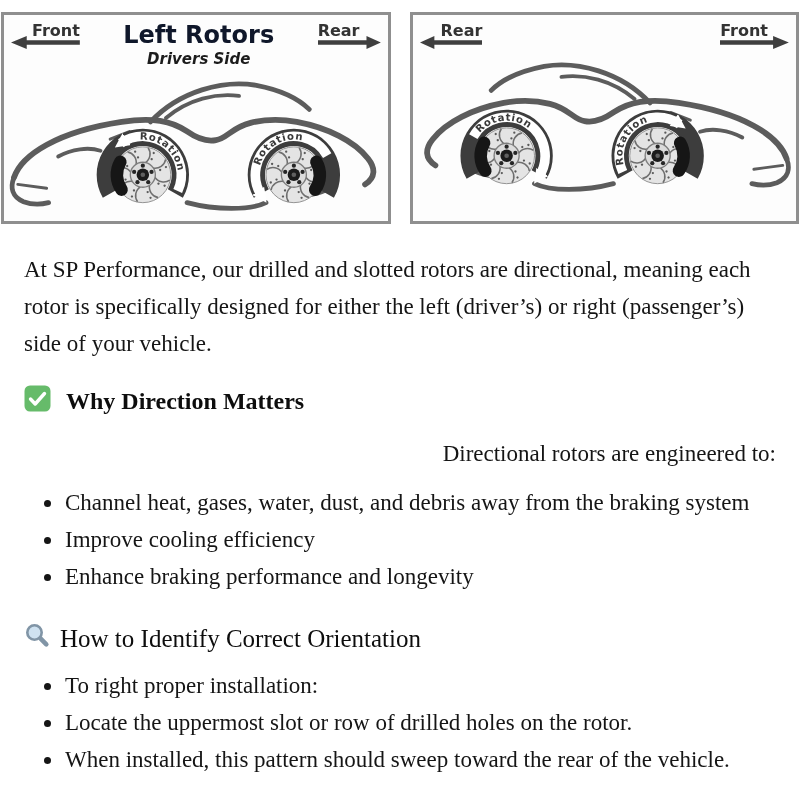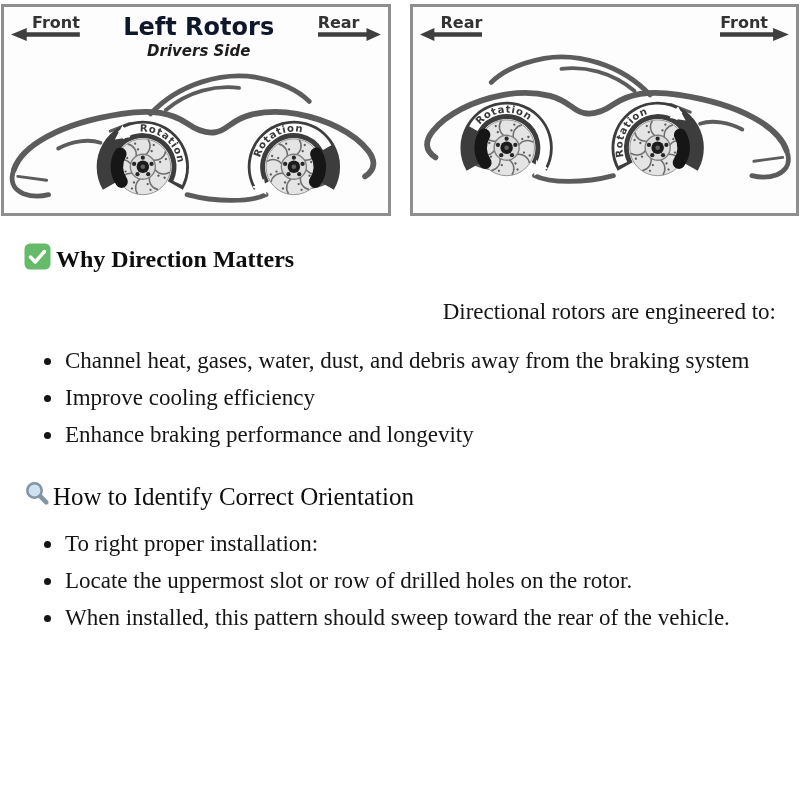--- a/index.html
+++ b/index.html
@@ -1,36 +1,36 @@
 <!DOCTYPE html>
 <html><head>
 <meta charset="utf-8">
 <style>
   html,body{margin:0;padding:0;background:#fff;}
   body{width:800px;height:800px;overflow:hidden;font-family:"Liberation Serif","DejaVu Serif",serif;color:#151515;}
 
   
-  .diagram{display:flex;gap:19px;padding:4px 1px;align-items:flex-end;}
+  .diagram{display:flex;gap:19px;padding:12px 1px;align-items:flex-end;}
   .panel{flex:1;border:3px solid #8f8f8f;background:#fdfdfd;height:212px;box-sizing:border-box;overflow:hidden;}
   .panel-header{display:flex;justify-content:space-between;align-items:flex-start;padding:6px 7px 0 7px;}
   .titles{flex:1;text-align:center;line-height:1;}
   .ptitle{font:700 24px "DejaVu Sans",sans-serif;color:#0f172a;letter-spacing:0;}
   .psub{font:700 italic 15px "DejaVu Sans",sans-serif;color:#1c1c1c;margin-top:1px;}
   .dir{position:relative;display:inline-block;padding-bottom:9px;line-height:1;}
   .dir .label{font:700 16px "DejaVu Sans",sans-serif;color:#333;display:inline-block;}
   .dir-left .label{margin-left:21px;}
   .dir-right .label{margin-right:21px;}
   .dir svg.arrow{position:absolute;left:0;bottom:0;width:100%;height:13px;}
   .car{display:block;width:100%;height:152px;}
 
   
   .article{padding:0 24px 0 24px;font-size:23px;}
   .intro{margin:15px 0 0;line-height:37px;max-width:730px;}
-  h2{display:flex;align-items:center;gap:5px;font-size:24px;font-weight:700;margin:23px 0 0;color:#0d0d0d;}
-  h2.h-regular{font-weight:400;font-size:25px;margin-top:27px;gap:2px;}
+  h2{display:flex;align-items:center;gap:15px;font-size:24px;font-weight:700;margin:23px 0 0;color:#0d0d0d;}
+  h2.h-regular{font-weight:400;font-size:25px;margin-top:27px;gap:9px;}
   .lead{margin:17px 0 0;line-height:37px;text-align:right;}
   ul{margin:12px 0 0;padding:0 0 0 40px;list-style:disc;}
   li{line-height:37px;padding-left:1px;max-width:700px;}
   .emoji-icon{display:inline-block;flex:0 0 auto;}
 </style>
 </head>
 <body>
 
 <svg width="0" height="0" style="position:absolute" aria-hidden="true">
   <defs>
@@ -149,20 +149,21 @@
       </text>
       <text font-family="DejaVu Sans, sans-serif" font-size="10.5" font-weight="700" fill="#3a3a3a" letter-spacing="0.8">
         <textPath href="#rp2">Rotation</textPath>
       </text>
     </svg>
   </div>
 </div>
 
 <div class="article">
 
+  <p class="intro">At SP Performance, our drilled and slotted rotors are directional, meaning each rotor is specifically designed for either the left (driver’s) or right (passenger’s) side of your vehicle.</p>
 
   <h2>
     <span class="emoji-icon">
       <svg width="27" height="27" viewBox="0 0 27 27">
           <rect x="0.5" y="0.5" width="26" height="26" rx="5.5" fill="#66bb6a"></rect>
           <path d="M6.5,14 L11.2,19 L20.5,8.5" stroke="#fff" stroke-width="3.4" fill="none" stroke-linecap="round" stroke-linejoin="round"></path>
         </svg>
     </span>
     <span>Why Direction Matters</span>
   </h2>

